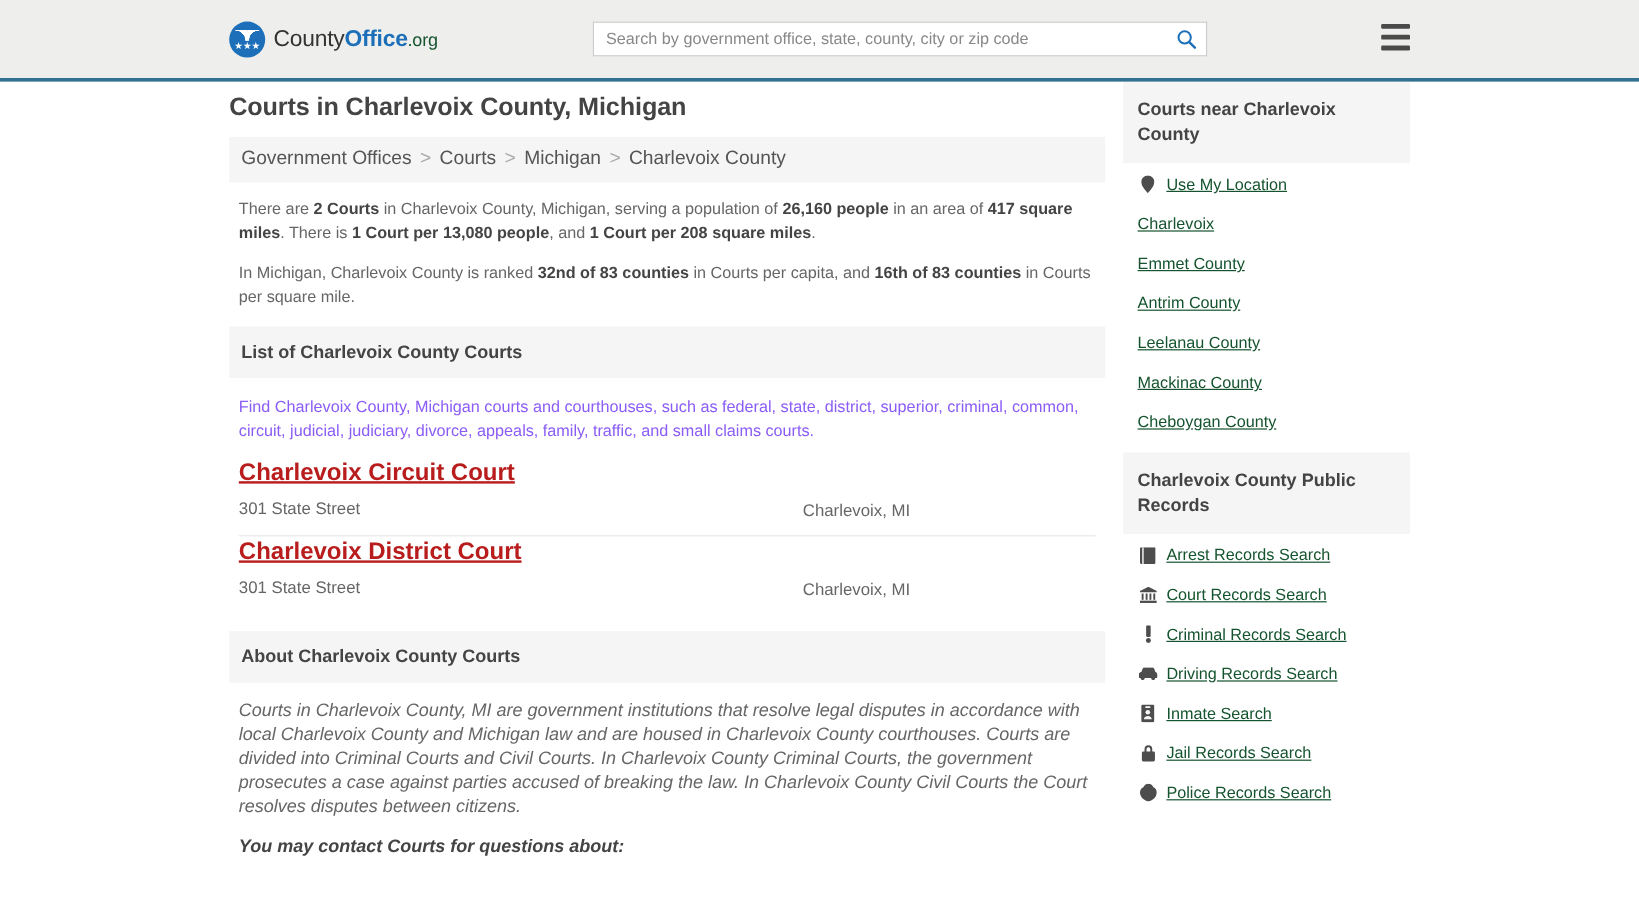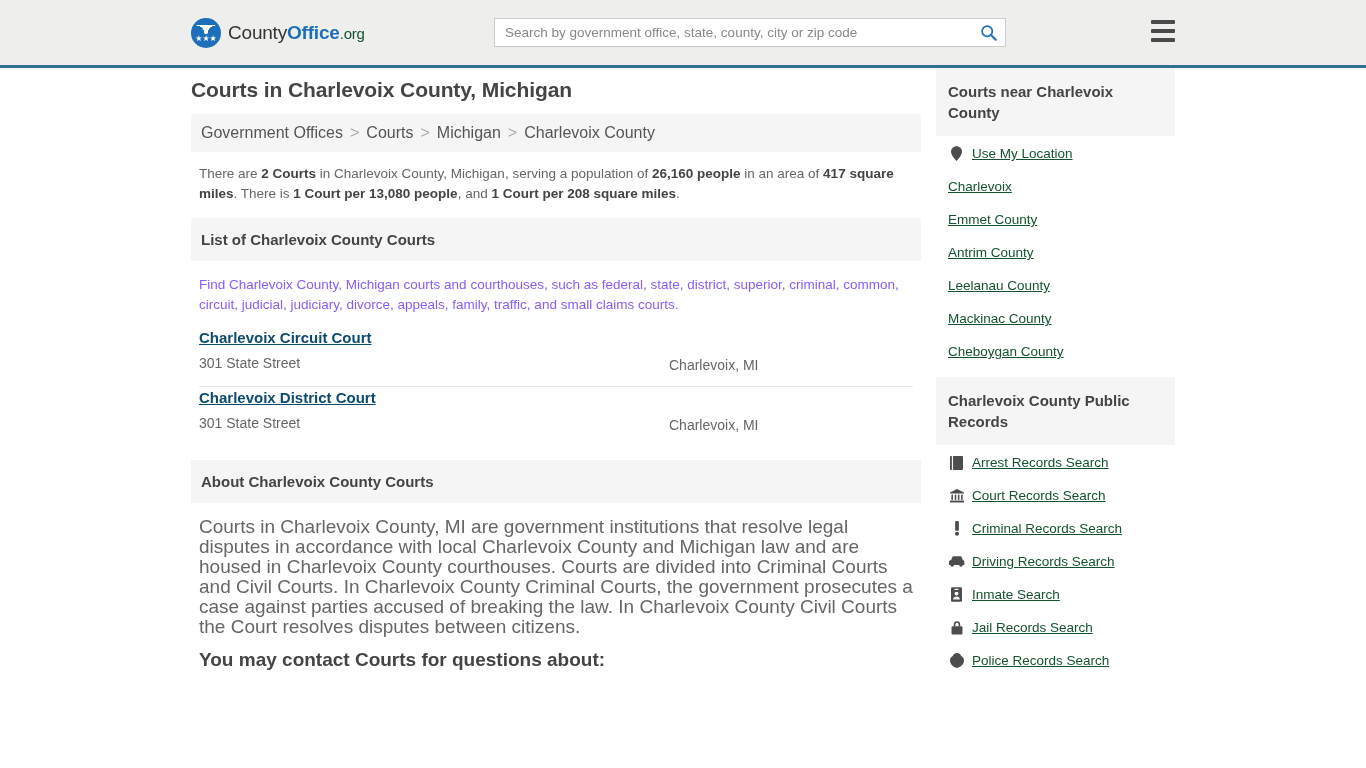--- a/index.html
+++ b/index.html
@@ -184,41 +184,42 @@
     display: flex;
     align-items: flex-start;
     padding: 2px 0 12px 0;
     border-bottom: 1px solid #e8e8e8;
     position: relative;
   }
   .court-row:last-child { border-bottom: 0; }
   .court-info { flex: 0 0 470px; }
   .court-name {
     display: inline-block;
-    font-size: 15px;
+    font-size: 20px;
     font-weight: bold;
-    color: #0c4a6e;
+    color: #b91c1c;
     text-decoration: underline;
     cursor: pointer;
     margin-bottom: 6px;
   }
   .court-addr { font-size: 14px; color: #666666; line-height: 22px; }
   .court-city {
     font-size: 14px;
     color: #666666;
     align-self: flex-end;
     padding-bottom: 1px;
   }
 
   .about-body { padding: 14px 8px 0 8px; }
   .about-body p {
     margin: 0 0 13px 0;
-    font-size: 19px;
+    font-size: 15px;
     line-height: 20px;
     color: #666666;
+    font-style: italic;
   }
   .about-body p.lead-bold { font-weight: bold; color: #444444; margin-bottom: 4px; }
   .about-body ul { margin: 0; padding-left: 38px; }
   .about-body li {
     font-size: 13.5px;
     line-height: 21px;
     color: #666666;
     list-style-type: square;
   }
 
@@ -298,20 +299,21 @@
         <span class="sep">&gt;</span>
         <a>Courts</a>
         <span class="sep">&gt;</span>
         <a>Michigan</a>
         <span class="sep">&gt;</span>
         <a>Charlevoix County</a>
       </nav>
 
     <div class="stats">
       <p id="stats-p1"><span>There are </span><b>2 Courts</b><span> in Charlevoix County, Michigan, serving a population of </span><b>26,160 people</b><span> in an area of </span><b>417 square miles</b><span>. There is </span><b>1 Court per 13,080 people</b><span>, and </span><b>1 Court per 208 square miles</b><span>.</span></p>
+      <p id="stats-p2"><span>In Michigan, Charlevoix County is ranked </span><b>32nd of 83 counties</b><span> in Courts per capita, and </span><b>16th of 83 counties</b><span> in Courts per square mile.</span></p>
     </div>
 
     <div class="section-head">List of Charlevoix County Courts</div>
     <div class="section-body">
       <p>Find Charlevoix County, Michigan courts and courthouses, such as federal, state, district, superior, criminal, common, circuit, judicial, judiciary, divorce, appeals, family, traffic, and small claims courts.</p>
     </div>
 
     <div class="court-list" id="court-list">
         <div class="court-row">
           <div class="court-info"><a class="court-name">Charlevoix Circuit Court</a><div class="court-addr">301 State Street</div></div>

